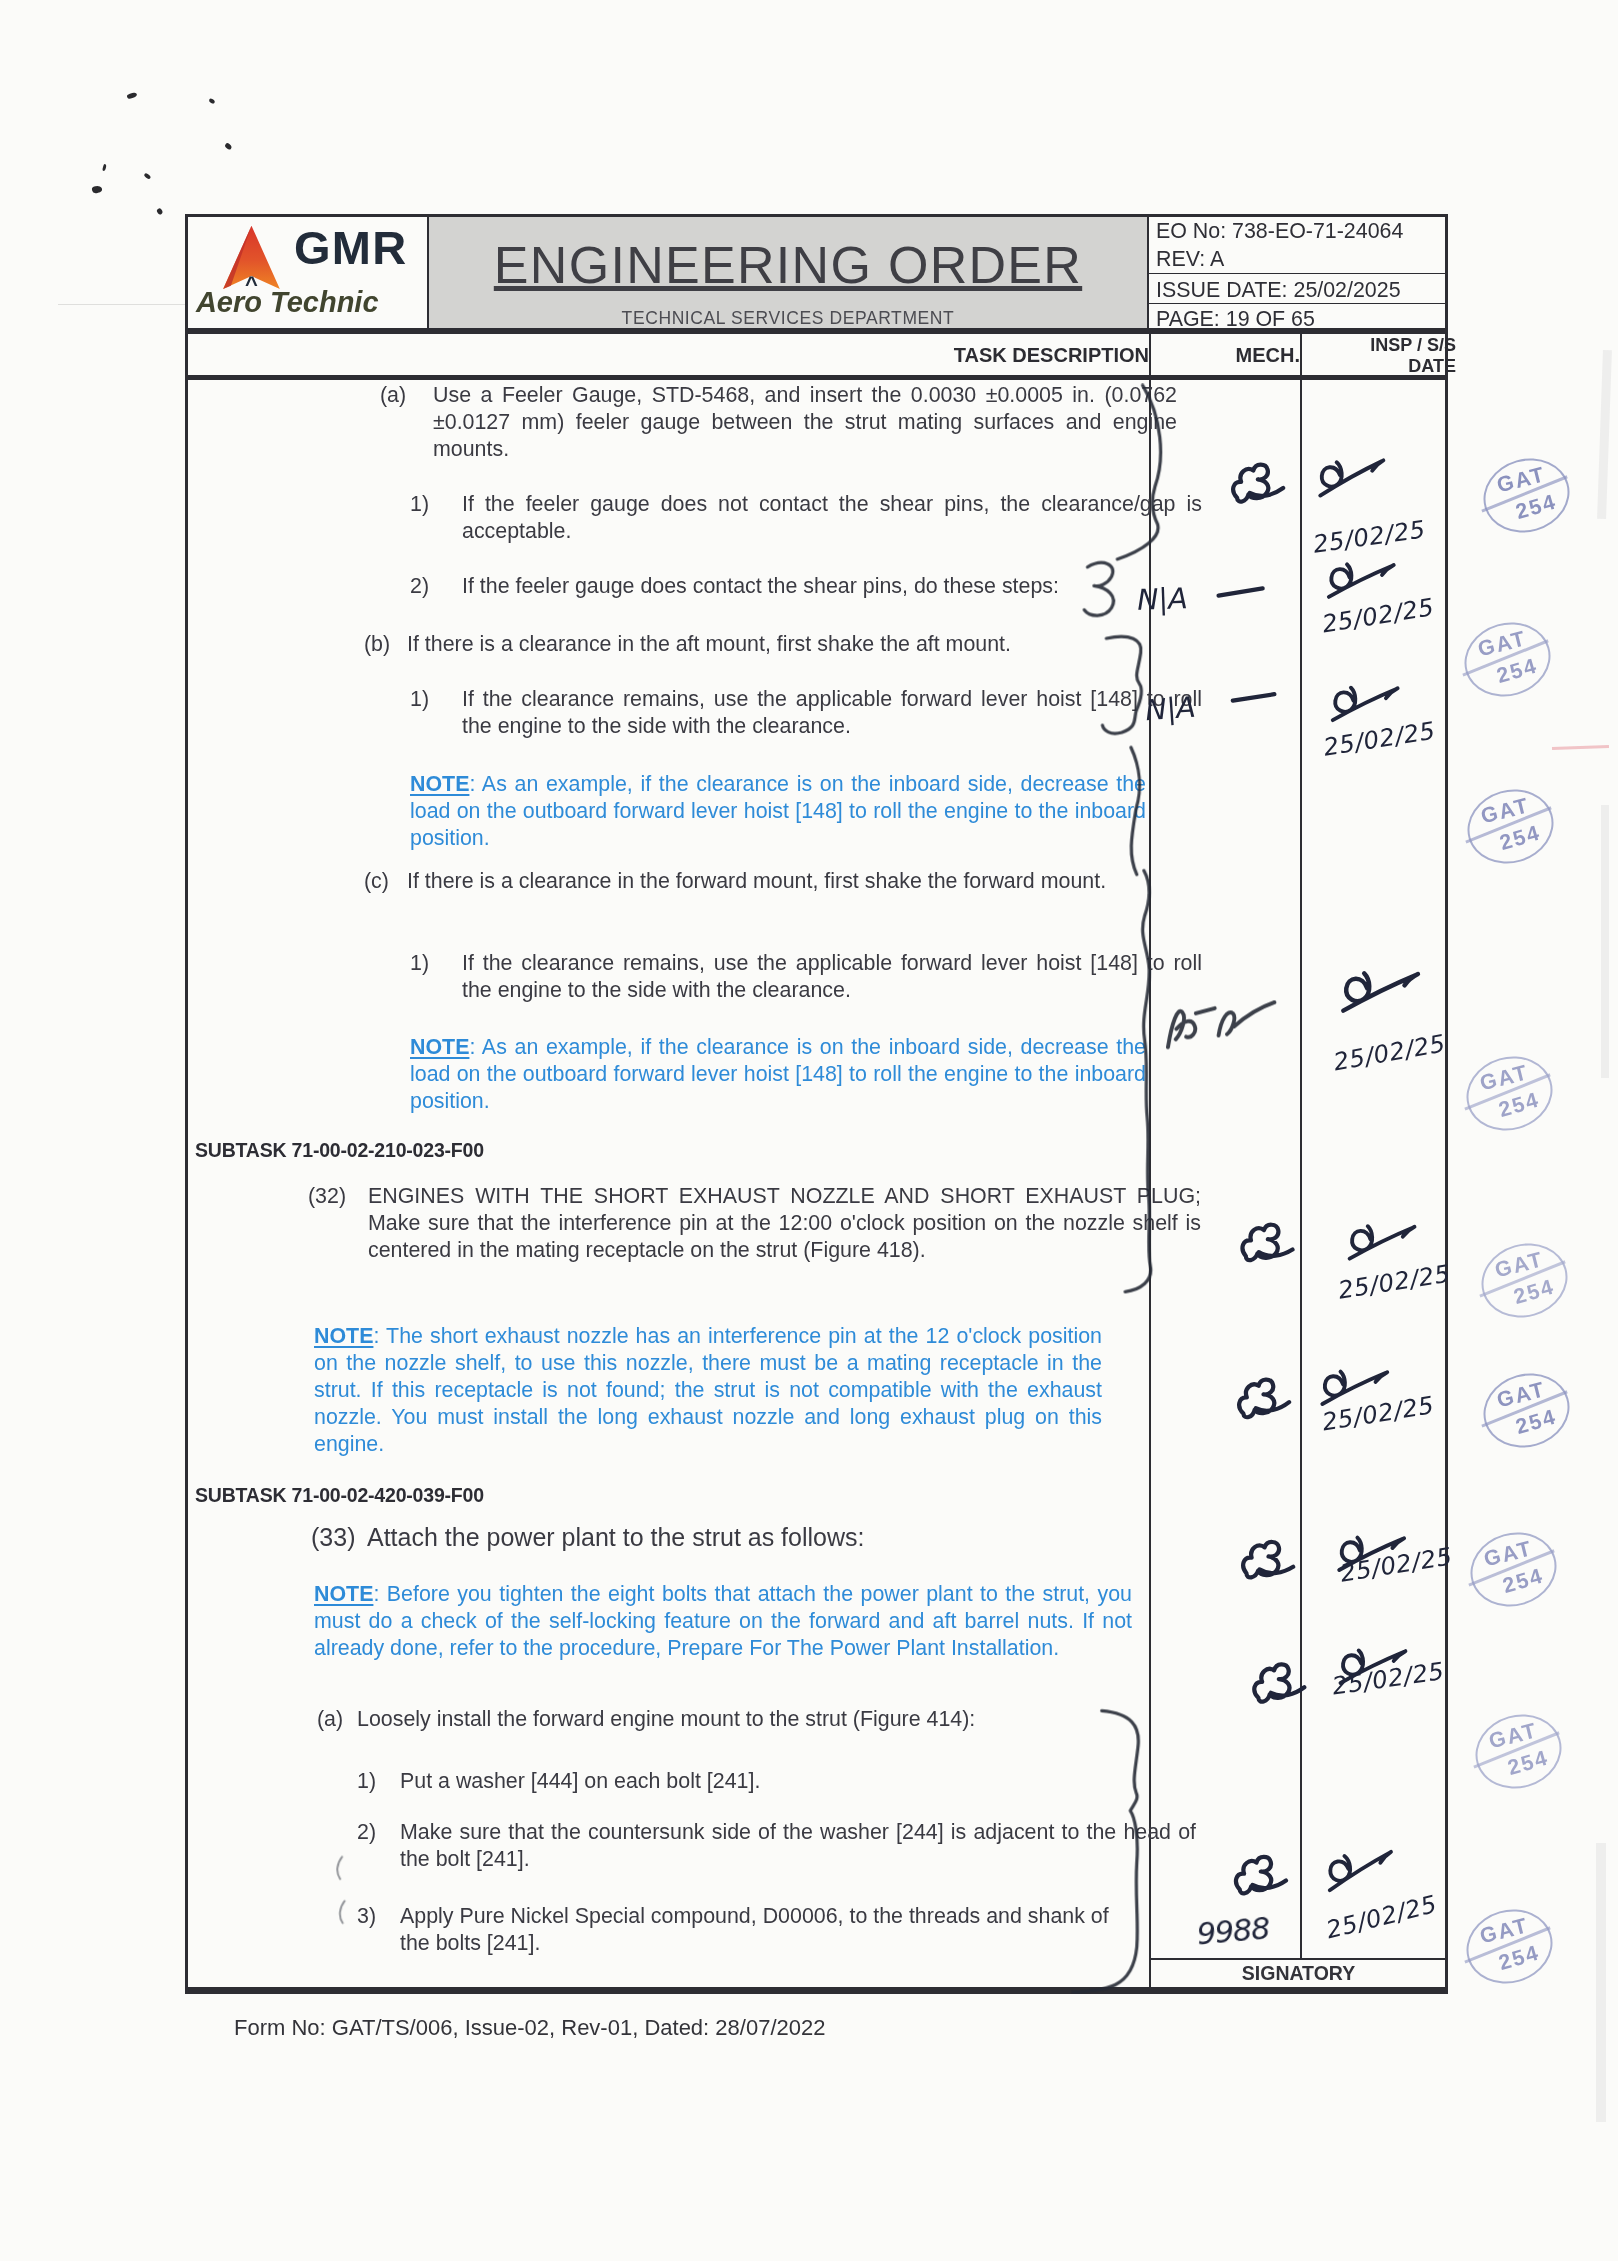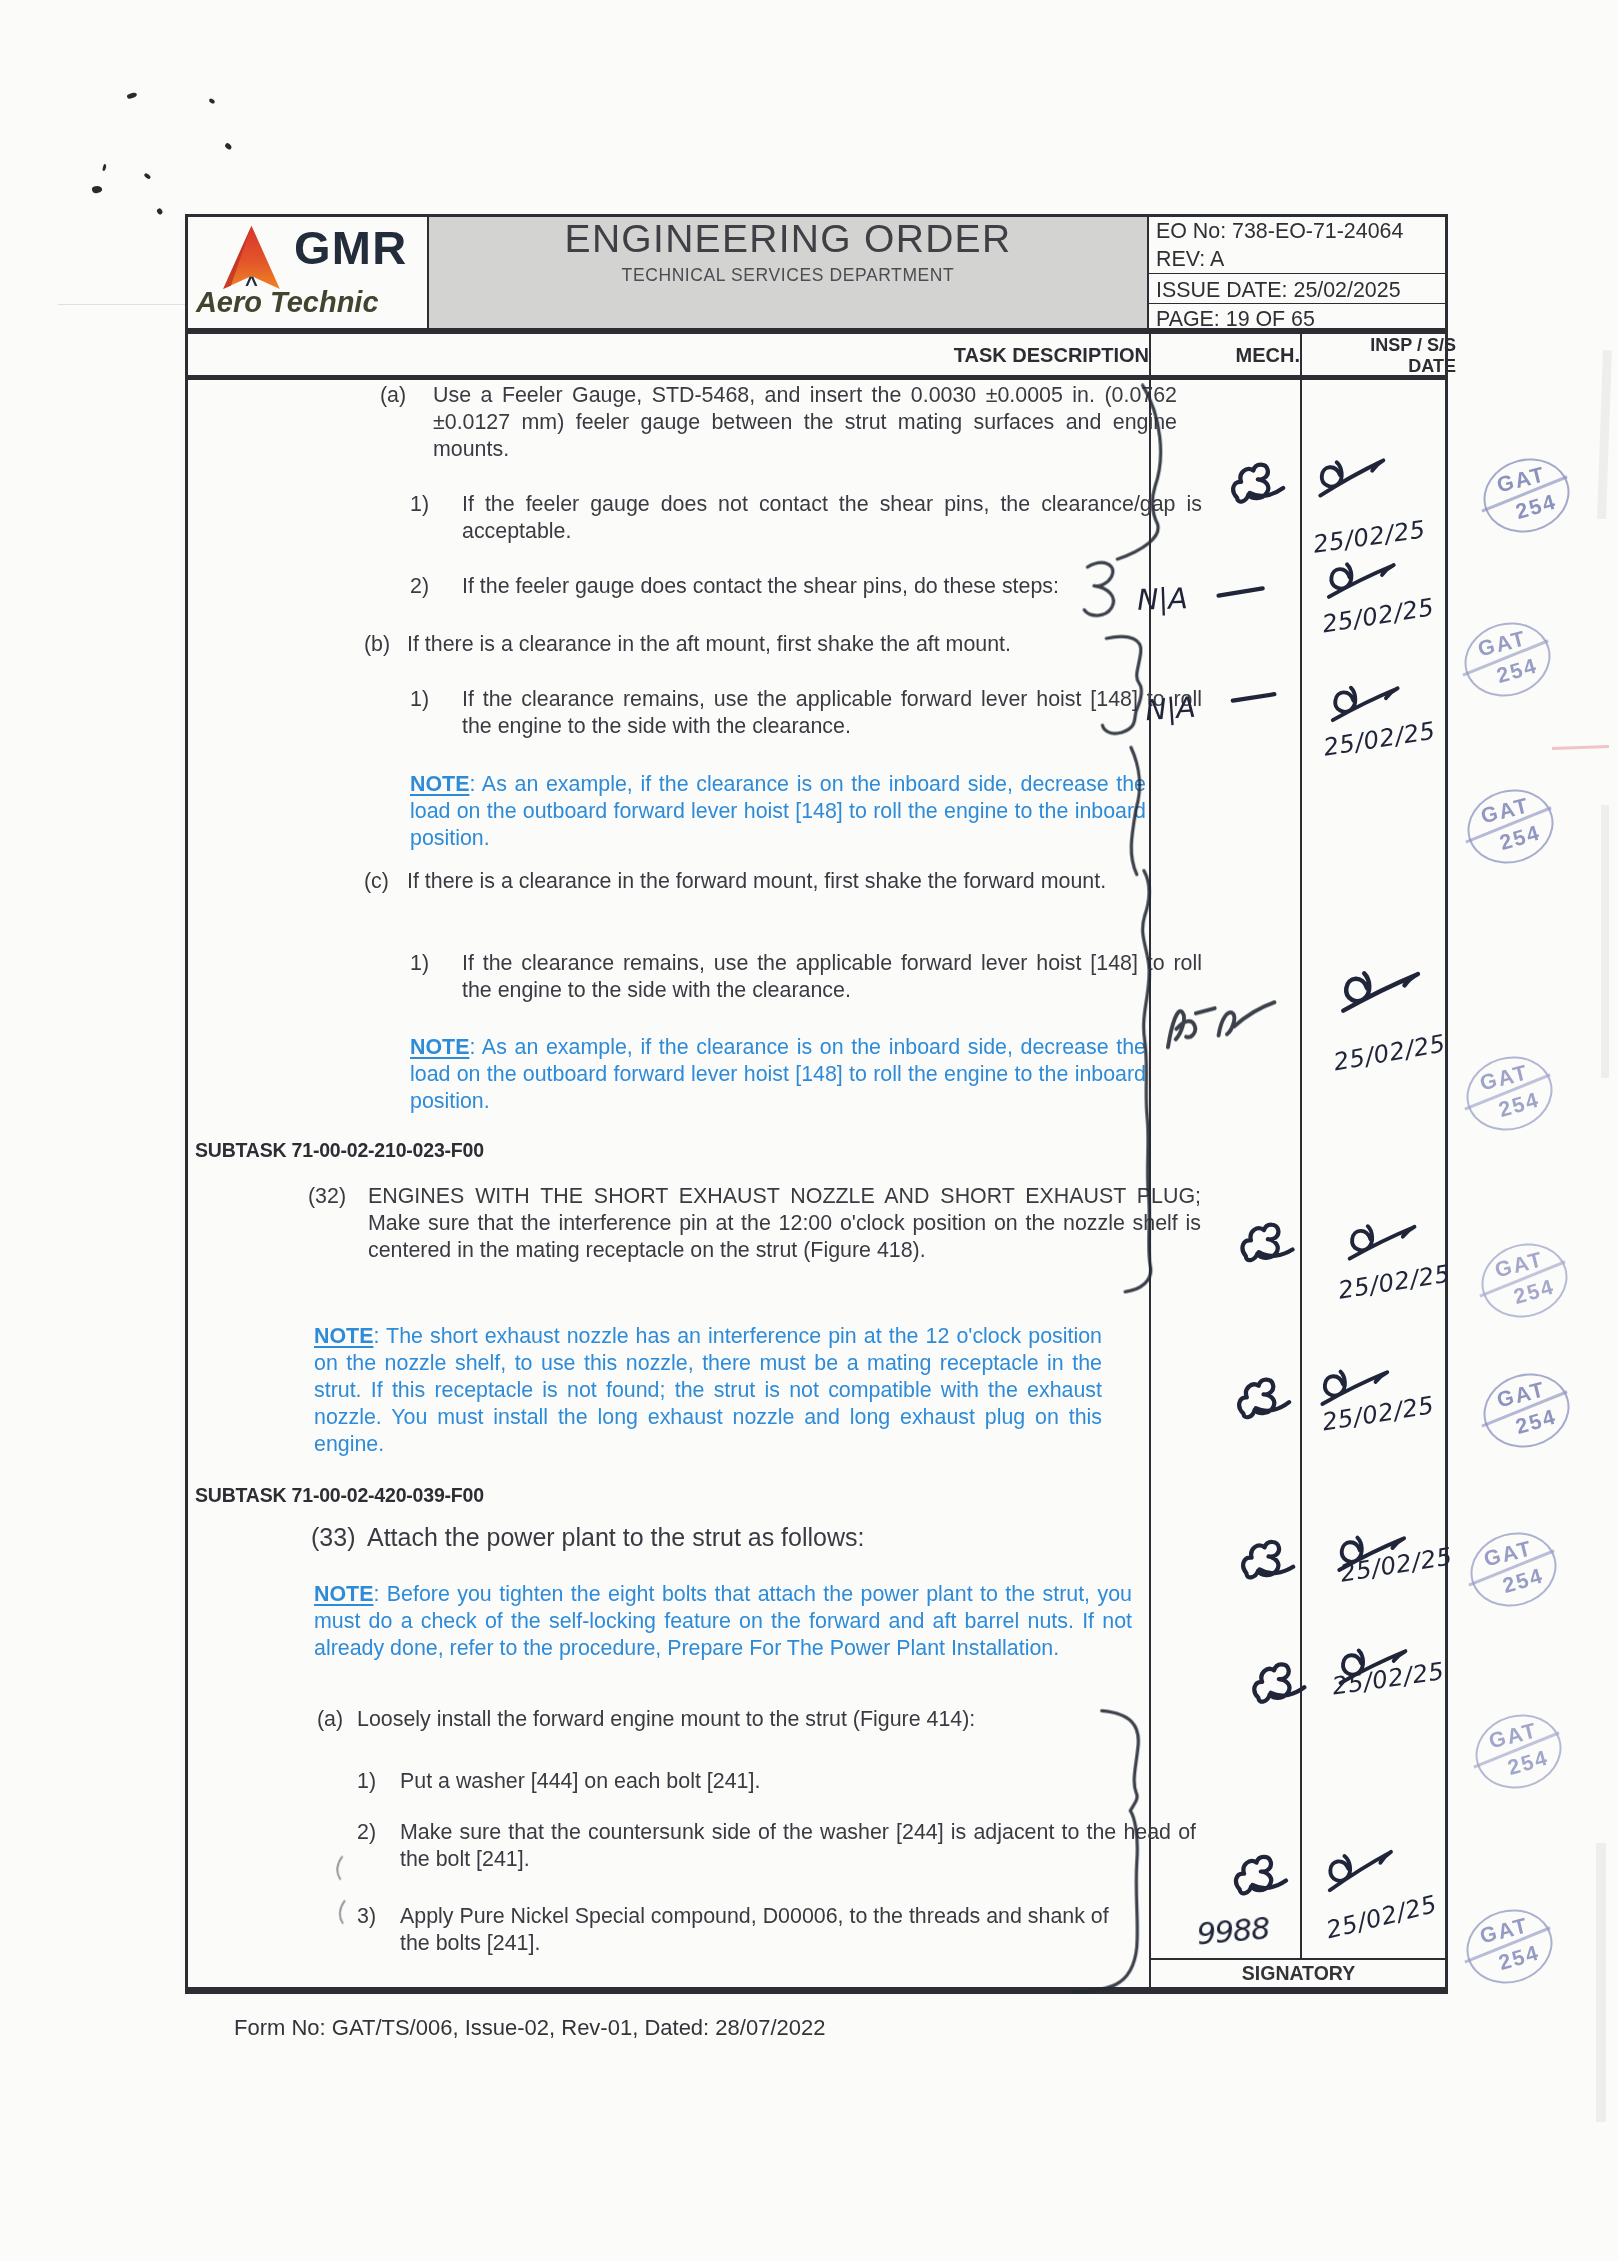--- a/index.html
+++ b/index.html
@@ -8,22 +8,22 @@
   
   .line{position:absolute;background:#2d2d33;}
   .cellgray{position:absolute;background:#d3d3d1;}
   
   .logoCell{position:absolute;left:192px;top:219px;width:234px;height:110px;}
   .logoTop{position:absolute;left:26px;top:5.2px;display:flex;align-items:flex-start;}
   .brand{font-weight:bold;font-size:47px;letter-spacing:1.3px;color:#222c3a;line-height:1;margin-left:9px;}
   .subbrand{position:absolute;left:3.9px;top:67px;font-style:italic;font-weight:bold;font-size:29px;color:#41452f;letter-spacing:0px;white-space:nowrap;}
   .caret{position:absolute;left:53px;top:53px;font-size:22px;font-weight:bold;color:#222c3a;}
   .titleWrap{position:absolute;left:429px;top:217px;width:718px;height:111px;text-align:center;}
-  .docTitle{font-size:39px;letter-spacing:1.3px;color:#3f3f45;}
-  .docSub{margin-top:4px;font-size:17.5px;letter-spacing:0.6px;color:#4c4c52;text-align:center;}
+  .docTitle{margin-top:18px;font-size:52px;letter-spacing:1.3px;color:#3f3f45;text-decoration:underline;}
+  .docSub{margin-top:13px;font-size:17.5px;letter-spacing:0.6px;color:#4c4c52;text-align:center;}
   .eoTxt{position:absolute;left:1156px;font-size:21.4px;color:#2f2f36;white-space:nowrap;}
   
   .colHead{position:absolute;font-weight:bold;font-size:20px;color:#2c2c32;text-align:right;}
   
   .blk{position:absolute;font-size:21.4px;line-height:27px;text-align:justify;text-align-last:left;}
   .blk .mk{position:absolute;left:0;top:0;}
   .single{text-align:left;}
   .sub{position:absolute;left:195px;font-weight:bold;font-size:19.5px;color:#2d2d34;letter-spacing:-0.2px;white-space:nowrap;}
   .note{color:#2e8bd8;}
   .nl{font-weight:bold;text-decoration:underline;text-decoration-thickness:1.9px;text-underline-offset:3.2px;}

